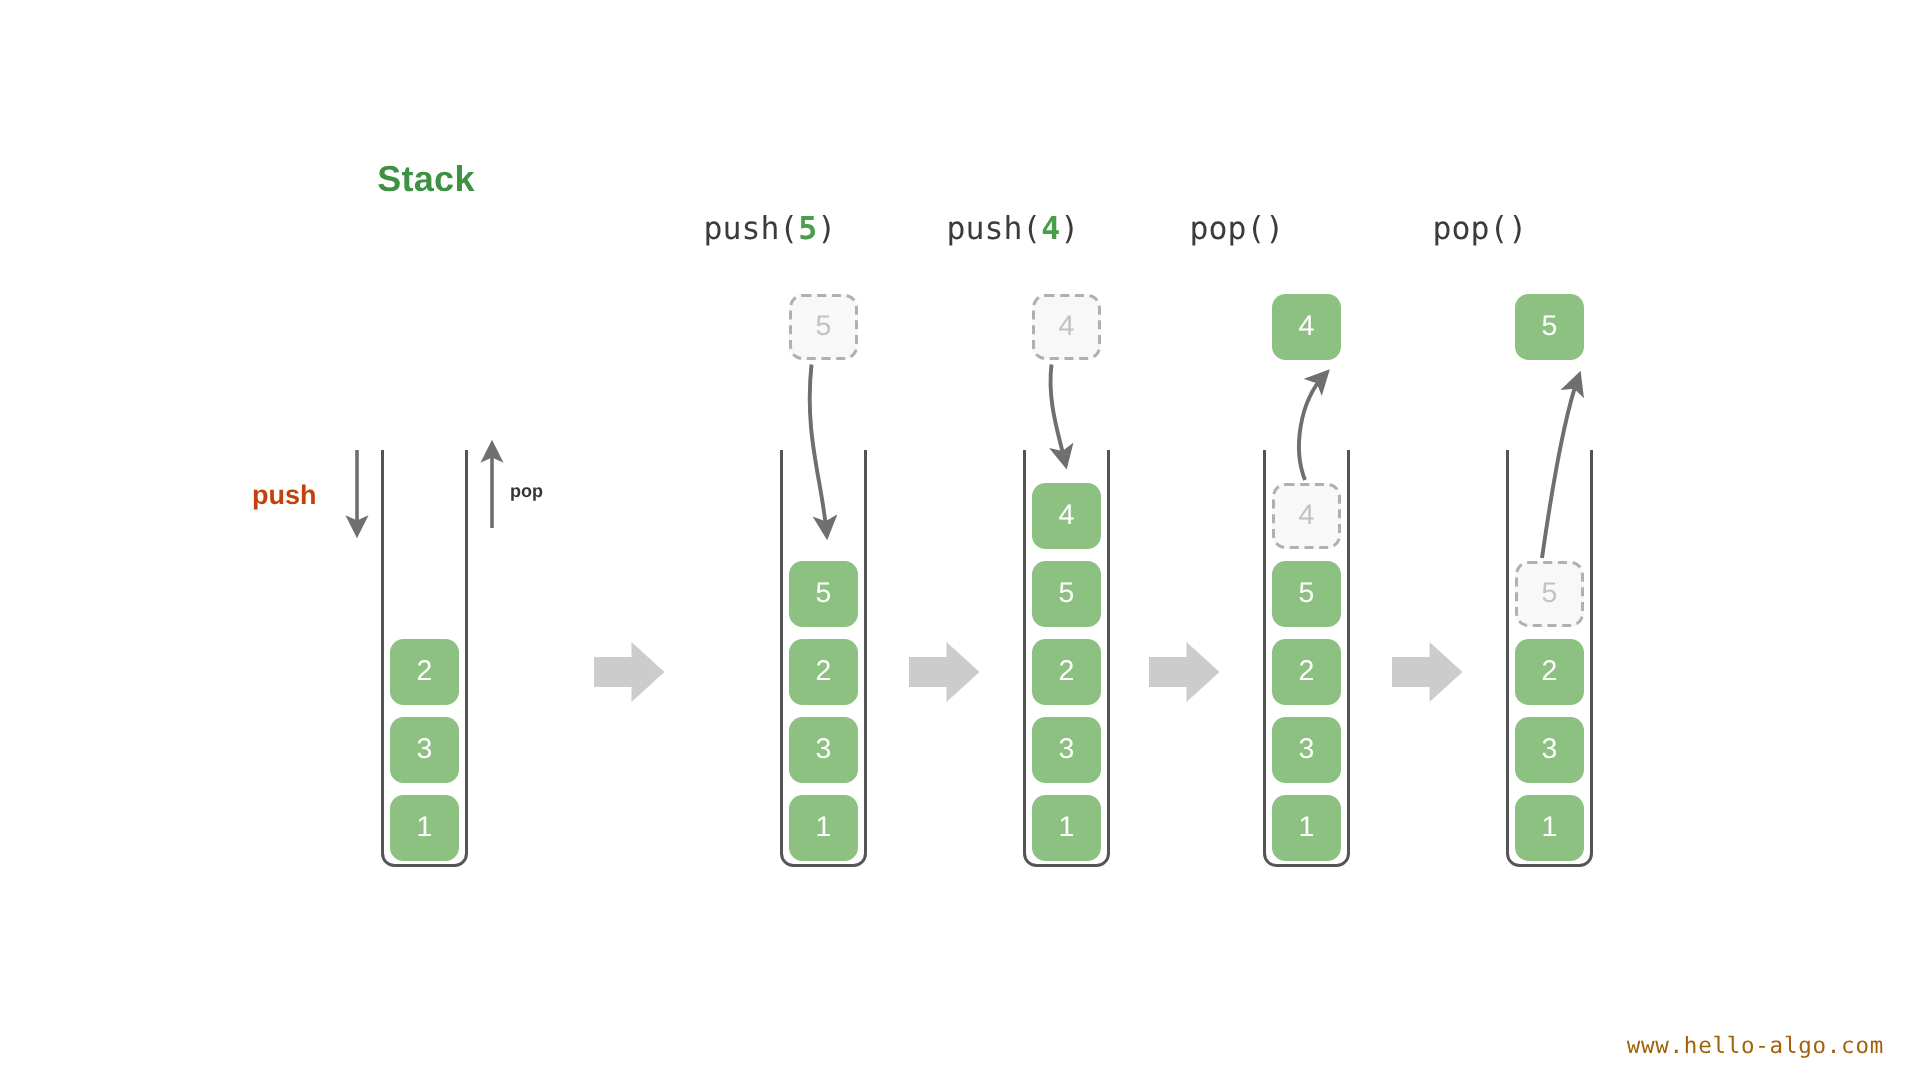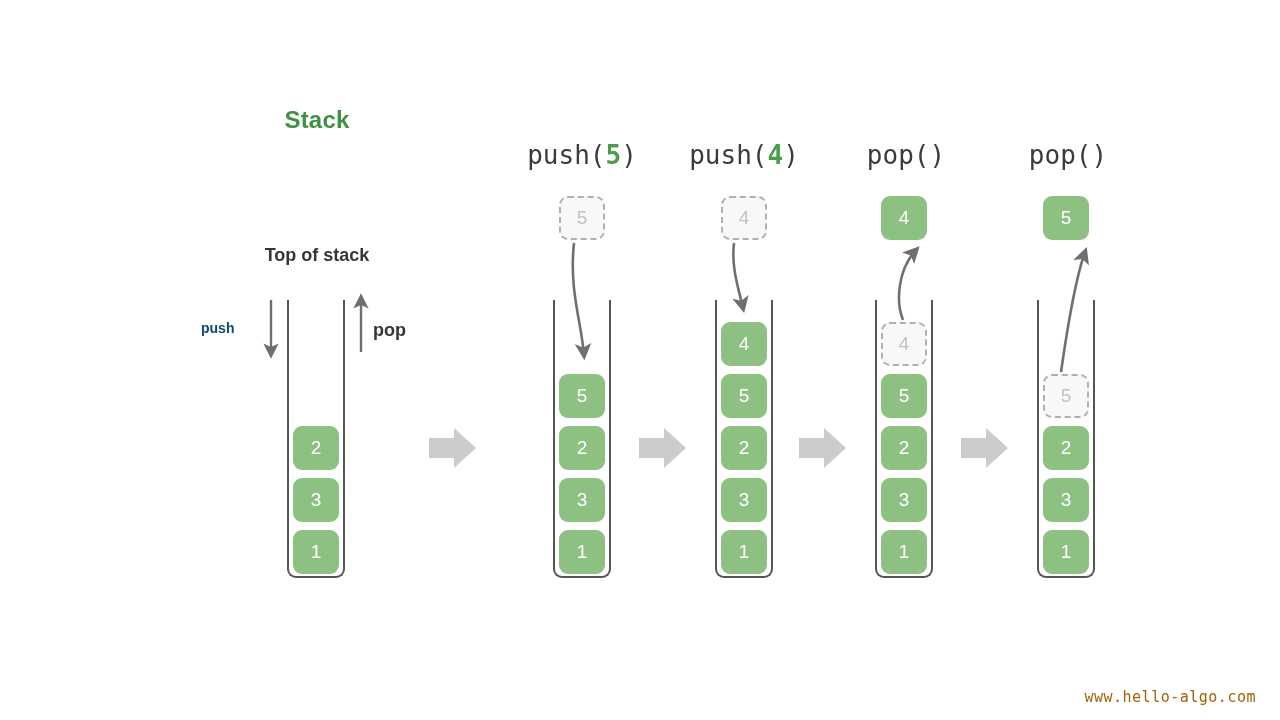--- a/index.html
+++ b/index.html
@@ -11,21 +11,20 @@
     width: 1280px;
     height: 720px;
     position: relative;
     overflow: hidden;
     font-family: "Liberation Sans", sans-serif;
   }
 
   .canvas {
     position: absolute;
     inset: 0;
-    margin-left: 33px;
   }
 
   
   .title-stack {
     position: absolute;
     left: 0; top: 106px;
     width: 568px;
     text-align: center;
     font-size: 24px;
     font-weight: bold;
@@ -46,39 +45,38 @@
     left: 0; top: 614px;
     width: 568px;
     text-align: center;
     font-size: 18px;
     font-weight: bold;
     color: #353535;
   }
   .label-push {
     position: absolute;
     left: 168px; top: 320px;
-    font-size: 14px;
-    font-weight: bold;
-    color: #0c4a6e;
+    font-size: 18px;
+    font-weight: bold;
+    color: #c2410c;
   }
   .label-pop {
     position: absolute;
     left: 340px; top: 320px;
-    font-size: 18px;
+    font-size: 12px;
     font-weight: bold;
     color: #353535;
   }
 
   .op-label {
     position: absolute;
     top: 140px;
     width: 160px;
-    text-align: center;
     font-family: "DejaVu Sans Mono", "Liberation Mono", monospace;
-    font-size: 26px;
+    font-size: 21px;
     color: #3b3b3b;
     letter-spacing: 0px;
   }
   .op-label .arg { color: #4a9d4a; font-weight: bold; }
 
   .watermark {
     position: absolute;
     right: 24px;
     bottom: 14px;
     font-family: "DejaVu Sans Mono", "Liberation Mono", monospace;
@@ -137,21 +135,20 @@
     pointer-events: none;
     overflow: visible;
   }
 </style>
 </head>
 <body>
 
 <div class="canvas">
 
   <div class="title-stack">Stack</div>
-  <div class="label-top">Top of stack</div>
   <div class="label-push">push</div>
   <div class="label-pop">pop</div>
 
   <div class="op-label" style="left:469px;">
     <span>push(</span><span class="arg">5</span><span>)</span>
   </div>
   <div class="op-label" style="left:631px;">
     <span>push(</span><span class="arg">4</span><span>)</span>
   </div>
   <div class="op-label" style="left:793px;">

